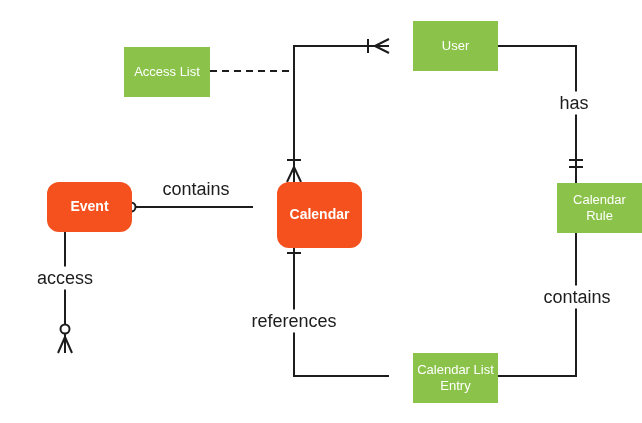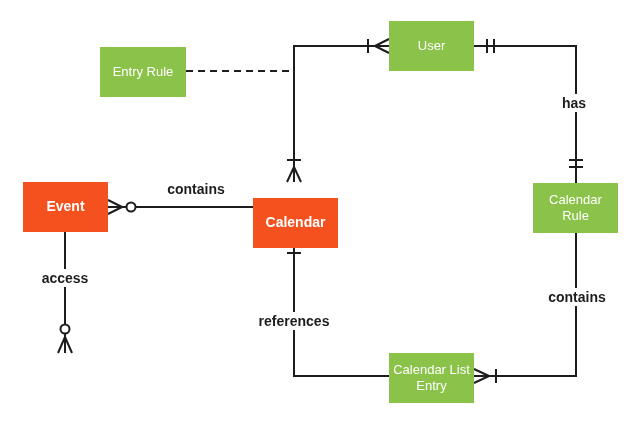--- a/index.html
+++ b/index.html
@@ -16,41 +16,41 @@
   .entity {
     position: absolute;
     display: flex;
     align-items: center;
     justify-content: center;
     text-align: center;
     color: #ffffff;
     box-sizing: border-box;
     line-height: 1.25;
     padding: 2px 4px;
+    margin-left: 24px;
   }
-  .entity.primary { background: #f4511e; font-weight: 700; font-size: 14px; }
+  .entity.primary { background: #f4511e; font-weight: 700; font-size: 14px; border-radius: 12px; }
   .entity.secondary { background: #8bc34a; font-weight: 400; font-size: 13px; }
 
   #entity-event              { left: 23px;  top: 182px; width: 85px; height: 50px; }
-  #entity-calendar           { left: 253px; top: 198px; width: 85px; height: 50px; }
+  #entity-calendar           { left: 253px; top: 182px; width: 85px; height: 66px; }
   #entity-access-rule        { left: 100px; top: 47px;  width: 86px; height: 50px; }
   #entity-user               { left: 389px; top: 21px;  width: 85px; height: 50px; }
   #entity-calendar-list      { left: 533px; top: 183px; width: 85px; height: 50px; }
   #entity-calendar-list-entry{ left: 389px; top: 353px; width: 85px; height: 50px; }
   #entity-attendee           { left: 23px;  top: 353px; width: 85px; height: 50px; }
 
   .rel-label {
     position: absolute;
     transform: translate(-50%, -50%);
     background: #ffffff;
     color: #1d1d1d;
-    font-size: 14px;
+    font-size: 18px;
     padding: 1px 4px;
     white-space: nowrap;
-    font-weight: bold;
   }
   #label-contains-events { left: 196px; top: 189px; }
   #label-invites         { left: 65px;  top: 278px; }
   #label-has-access-to   { left: 294px; top: 125px; }
   #label-has             { left: 574px; top: 103px; }
   #label-contains-entries{ left: 577px; top: 297px; }
   #label-references      { left: 294px; top: 281px; margin-top: 40px; }
 
   .wire { stroke: #1d1d1d; stroke-width: 2; fill: none; }
   .wire.dashed { stroke-dasharray: 7 5; }
@@ -105,21 +105,21 @@
     </g>
   </svg>
 
   <div class="entity primary" id="entity-event">
     <span>Event</span>
   </div>
   <div class="entity primary" id="entity-calendar">
     <span>Calendar</span>
   </div>
   <div class="entity secondary" id="entity-access-rule">
-    <span>Entry Rule</span>
+    <span>Access List</span>
   </div>
   <div class="entity secondary" id="entity-user">
     <span>User</span>
   </div>
   <div class="entity secondary" id="entity-calendar-list">
     <span>Calendar Rule</span>
   </div>
   <div class="entity secondary" id="entity-calendar-list-entry">
     <span>Calendar List Entry</span>
   </div>

